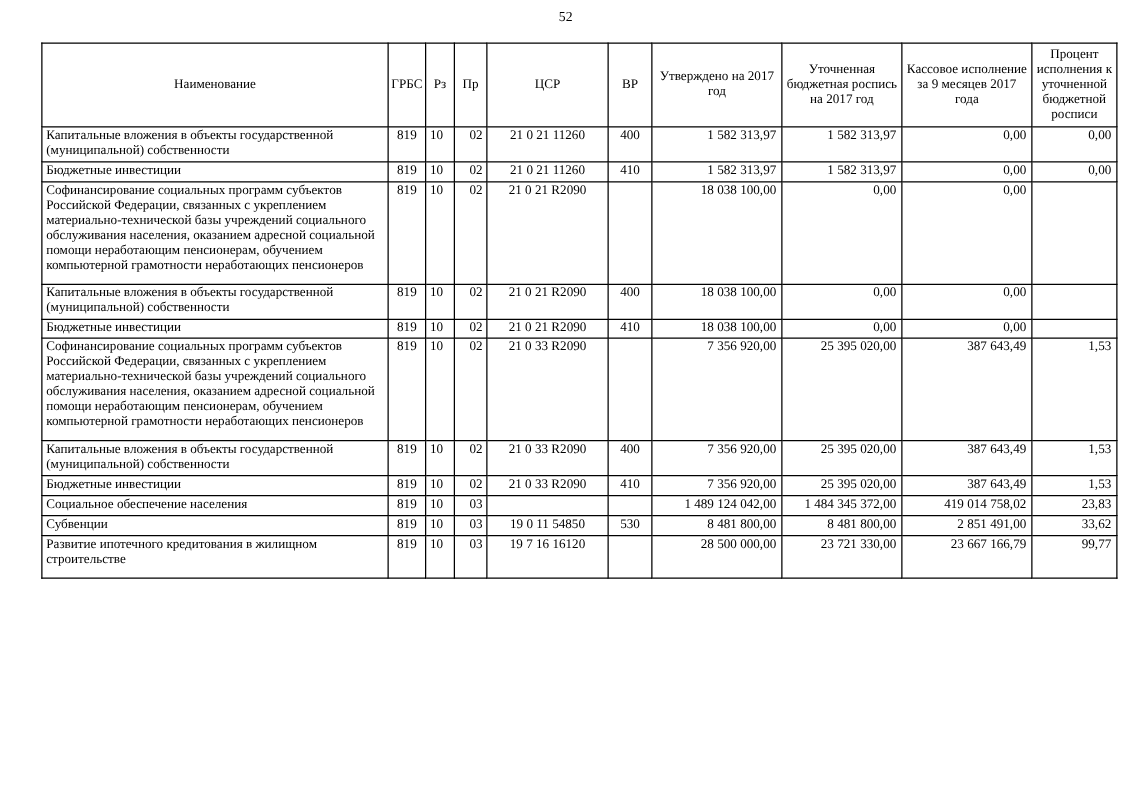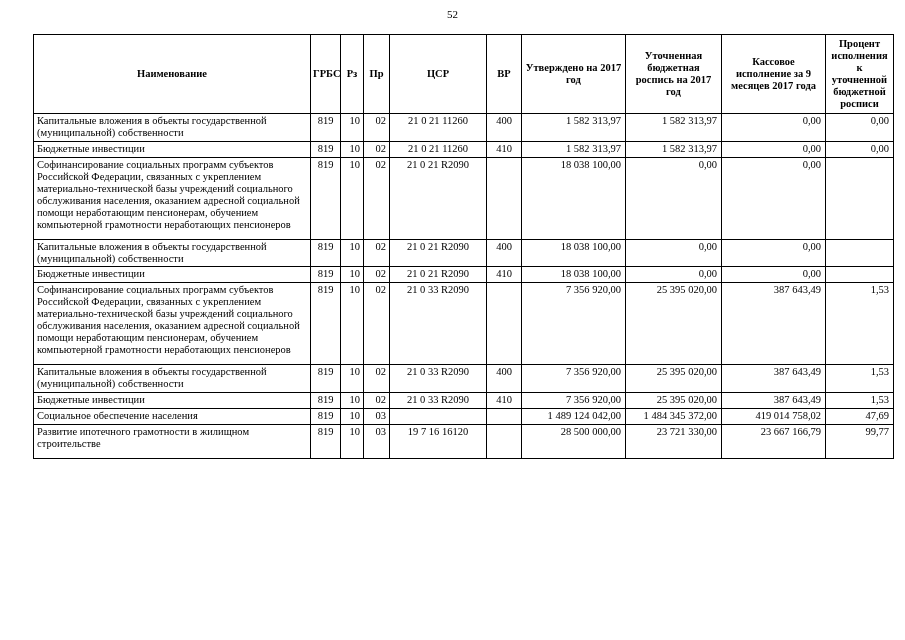--- a/index.html
+++ b/index.html
@@ -35,31 +35,31 @@
     font-size: 10.5px;
     line-height: 1.14;
   }
   table.budget th, table.budget td {
     border: 1px solid #000;
     vertical-align: top;
     padding: 1px 3px 2px 3px;
     overflow: hidden;
   }
   table.budget th {
-    font-weight: bold;
+    font-weight: normal;
     text-align: center;
     vertical-align: middle;
     padding: 3px 2px;
     font-size: 10.5px;
     height: 64px;
   }
   
   .col0 { width: 277px; text-align: left; }
   .col1 { width: 30px;  text-align: center; white-space: nowrap; }
-  .col2 { width: 23px;  text-align: right; white-space: nowrap; }
+  .col2 { width: 23px;  text-align: left; white-space: nowrap; }
   .col3 { width: 26px;  text-align: right; white-space: nowrap; }
   .col4 { width: 97px;  text-align: center; white-space: nowrap; margin-top: 40px; }
   .col5 { width: 35px;  text-align: center; white-space: nowrap; }
   .col6 { width: 104px; text-align: right; white-space: nowrap; }
   .col7 { width: 96px;  text-align: right; white-space: nowrap; margin-left: 42px; }
   .col8 { width: 104px; text-align: right; white-space: nowrap; }
   .col9 { width: 68px;  text-align: right; white-space: nowrap; }
   table.budget th.col0, table.budget th.col1, table.budget th.col2,
   table.budget th.col3, table.budget th.col4, table.budget th.col5,
   table.budget th.col6, table.budget th.col7, table.budget th.col8,
@@ -190,24 +190,36 @@
         <tr>
           <td class="col0">Социальное обеспечение населения</td>
           <td class="col1">819</td>
           <td class="col2">10</td>
           <td class="col3">03</td>
           <td class="col4"></td>
           <td class="col5"></td>
           <td class="col6">1 489 124 042,00</td>
           <td class="col7">1 484 345 372,00</td>
           <td class="col8">419 014 758,02</td>
-          <td class="col9">47,69</td>
+          <td class="col9">23,83</td>
+        </tr>
+        <tr>
+          <td class="col0">Субвенции</td>
+          <td class="col1">819</td>
+          <td class="col2">10</td>
+          <td class="col3">03</td>
+          <td class="col4">19 0 11 54850</td>
+          <td class="col5">530</td>
+          <td class="col6">8 481 800,00</td>
+          <td class="col7">8 481 800,00</td>
+          <td class="col8">2 851 491,00</td>
+          <td class="col9">33,62</td>
         </tr>
         <tr class="pad">
-          <td class="col0">Развитие ипотечного грамотности в жилищном строительстве</td>
+          <td class="col0">Развитие ипотечного кредитования в жилищном строительстве</td>
           <td class="col1">819</td>
           <td class="col2">10</td>
           <td class="col3">03</td>
           <td class="col4">19 7 16 16120</td>
           <td class="col5"></td>
           <td class="col6">28 500 000,00</td>
           <td class="col7">23 721 330,00</td>
           <td class="col8">23 667 166,79</td>
           <td class="col9">99,77</td>
         </tr>

